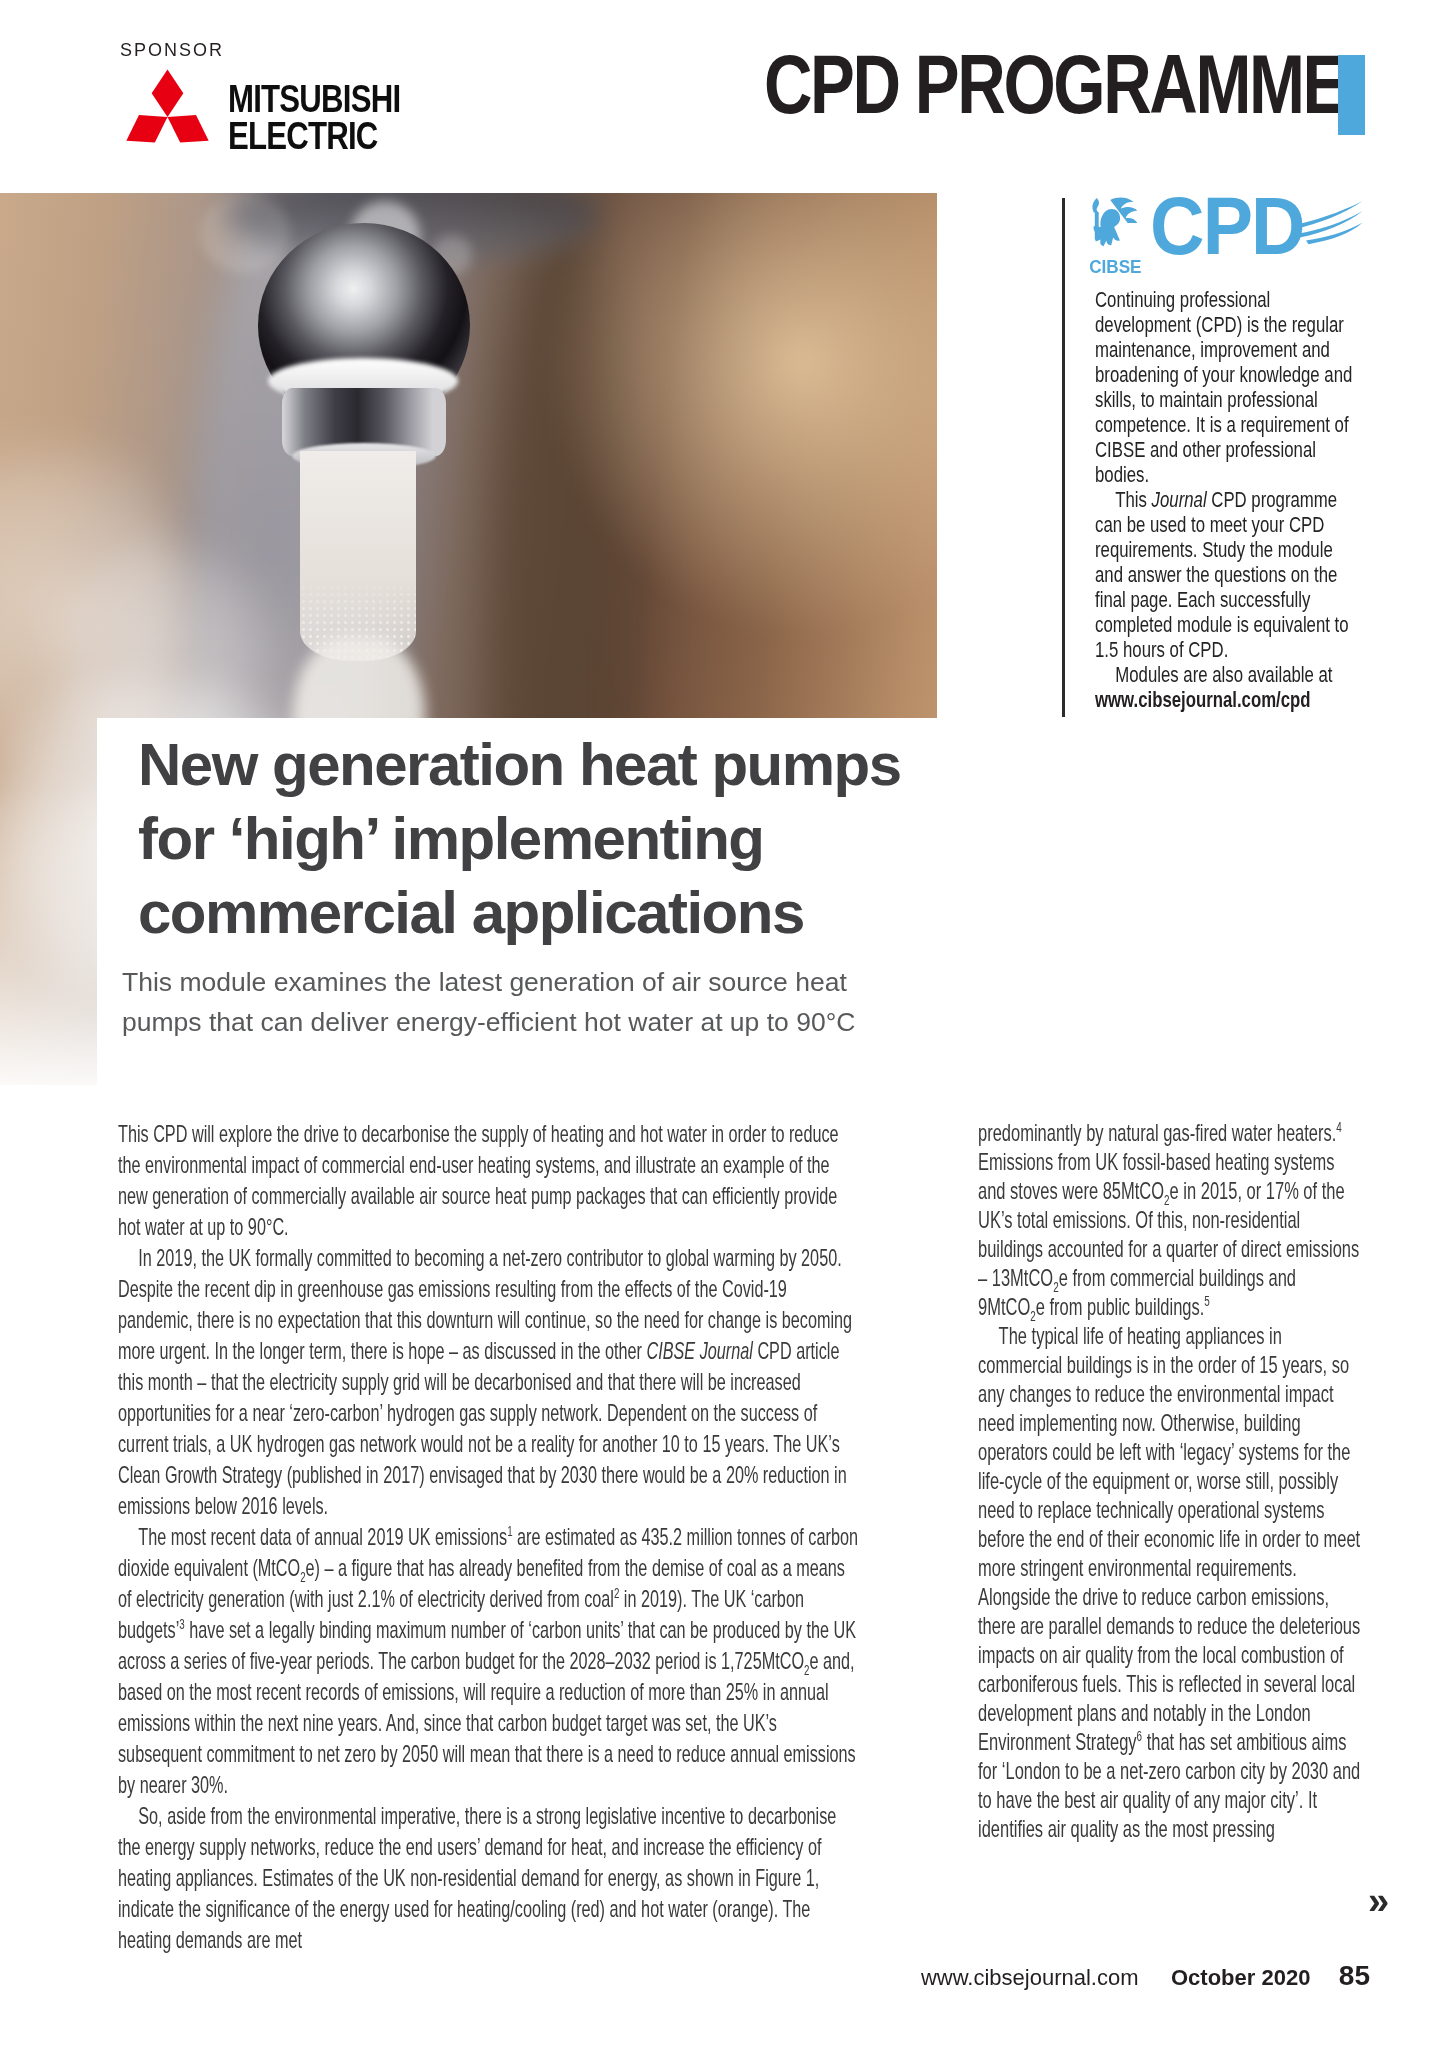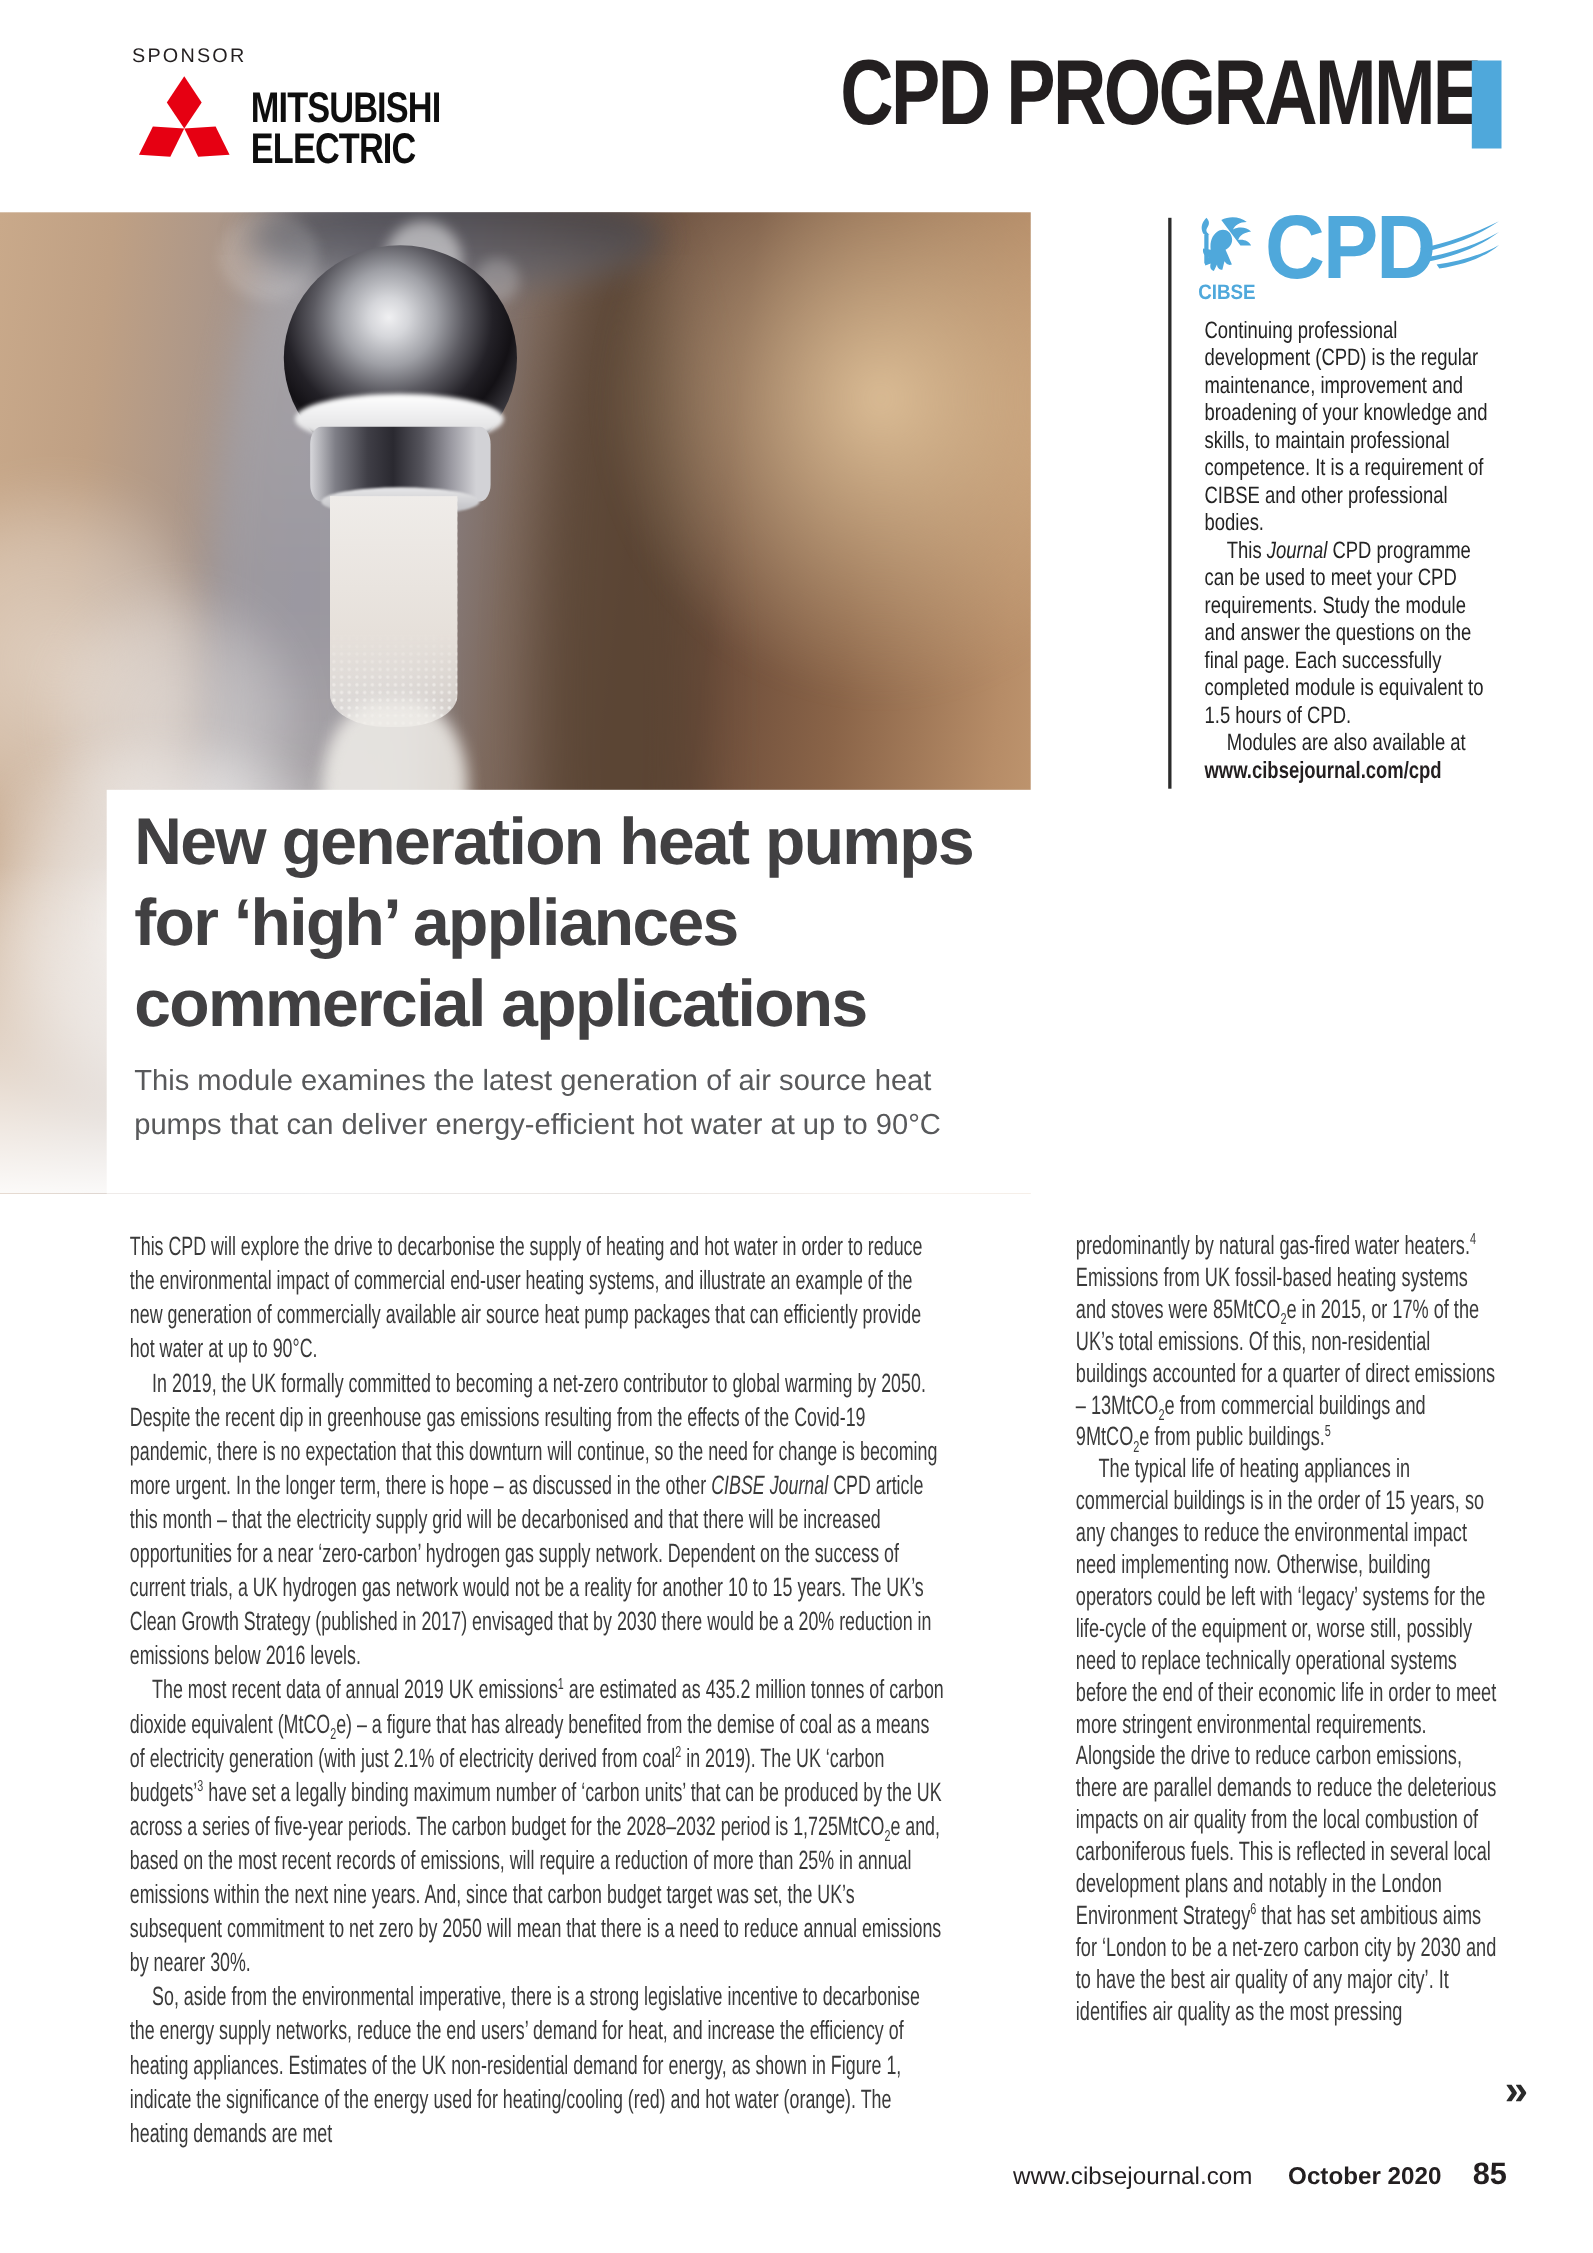--- a/index.html
+++ b/index.html
@@ -45,21 +45,21 @@
                radial-gradient(rgba(255,255,255,.9) 1px,rgba(210,205,200,.25) 2px);
     background-size:100% 100%,7px 7px;filter:blur(.4px);}
   #water-lower{left:293px;top:445px;width:132px;height:190px;background:rgba(240,237,233,.85);filter:blur(7px);border-radius:40%;}
   .steam{position:absolute;border-radius:50%;filter:blur(16px);
     background:radial-gradient(circle,rgba(255,255,255,.95) 0%,rgba(255,255,255,.55) 45%,rgba(255,255,255,0) 72%);}
   #photo-fade{left:0;bottom:0;width:100%;height:300px;
     background:linear-gradient(rgba(255,255,255,0),rgba(255,255,255,.95));}
 
   
   #title-card{left:97px;top:718px;width:851px;height:367px;background:#ffffff;}
-  #headline{left:122px;top:728px;width:820px;font-weight:bold;color:#414042;font-size:60px;
+  #headline{left:138px;top:728px;width:820px;font-weight:bold;color:#414042;font-size:60px;
             line-height:74px;letter-spacing:-1.5px;}
   #standfirst{left:122px;top:962px;width:795px;font-size:26.5px;line-height:40px;color:#58595b;}
 
   
   #sidebar-rule{left:1062px;top:198px;width:3px;height:519px;background:#2b2b2b;}
   #griffin{left:1089px;top:196px;width:58px;height:60px;}
   #cibse-label{left:1083px;top:256px;width:72px;text-align:center;color:#4FA8DB;font-weight:bold;
                font-size:19px;transform:scaleX(.9);transform-origin:0 0;}
   #cpd-logo-text{left:1150px;top:186px;font-size:82px;font-weight:bold;color:#4FA8DB;line-height:80px;
                  letter-spacing:-2px;transform:scaleX(.92);transform-origin:0 0;}
@@ -130,21 +130,21 @@
     <div class="steam" style="left:120px;top:560px;width:420px;height:360px;"></div>
     <div class="steam" style="left:330px;top:620px;width:380px;height:320px;opacity:.9;"></div>
     <div class="steam" style="left:520px;top:680px;width:420px;height:300px;opacity:.8;"></div>
     <div class="steam" style="left:700px;top:760px;width:300px;height:260px;opacity:.55;"></div>
     <div class="abs" id="photo-fade"></div>
   </div>
 
   <div class="abs" id="title-card"></div>
   <div class="abs" id="headline">
     <div>New generation heat pumps</div>
-    <div>for ‘high’ appliances</div>
+    <div>for ‘high’ implementing</div>
     <div>commercial applications</div>
   </div>
   <div class="abs" id="standfirst">This module examines the latest generation of air source heat pumps that can deliver energy-efficient hot water at up to 90°C</div>
 
   <div class="abs" id="sidebar-rule"></div>
   <svg class="abs" id="griffin" viewBox="0 0 60 62">
     <g fill="#4FA8DB">
       <path d="M8,2 c3,3 3,6 1,9 c-2,3 -1,5 2,7 l-6,-1 c-3,-6 -1,-11 3,-15 z"></path>
       <rect x="6" y="16" width="4" height="30" rx="2"></rect>
       <path d="M22,4 c8,-4 18,-3 24,2 c-7,0 -11,3 -13,7 c6,-3 13,-2 17,2 c-7,1 -11,4 -12,8 c5,-1 10,1 12,5 l-10,0 z"></path>

